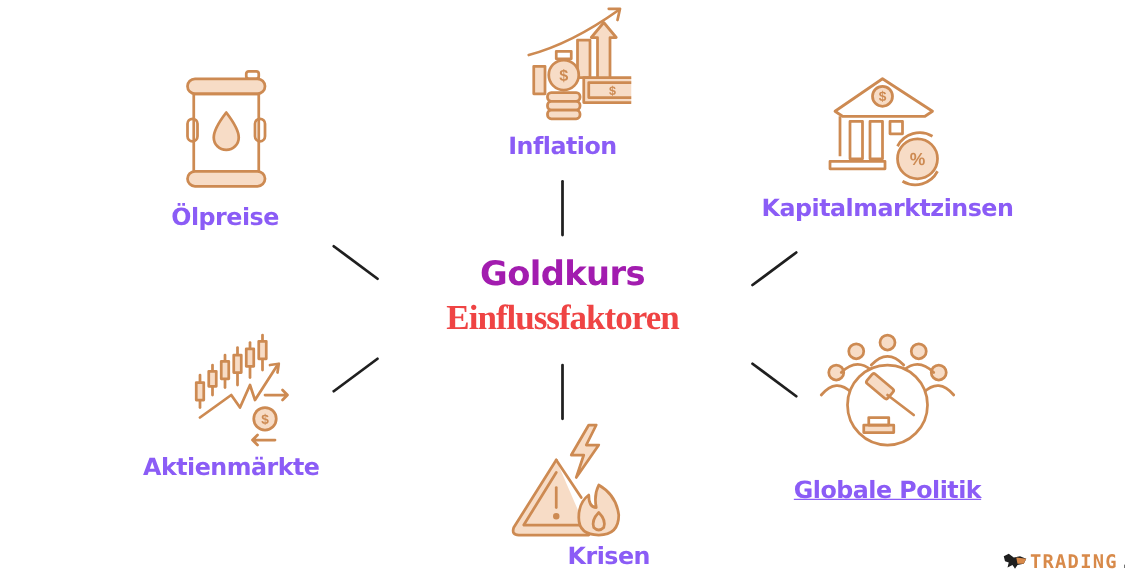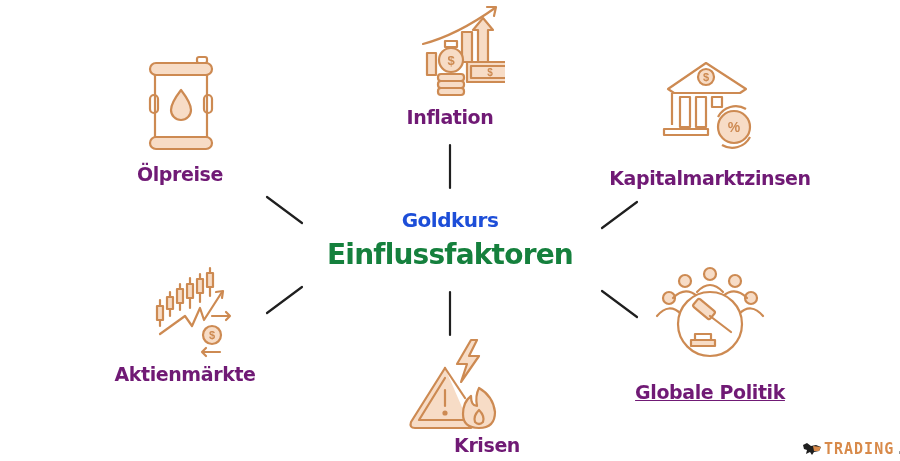--- a/index.html
+++ b/index.html
@@ -1,23 +1,23 @@
 <!DOCTYPE html>
 <html><head>
 <meta charset="utf-8">
 <style>
   html,body{margin:0;padding:0;background:#ffffff;}
   body{width:900px;height:461px;position:relative;overflow:hidden;font-family:"DejaVu Sans","Liberation Sans",sans-serif;}
   .stage{position:absolute;left:0;top:0;width:900px;height:461px;}
   .connectors{position:absolute;left:0;top:0;}
   .center{position:absolute;left:300px;top:203px;width:300px;text-align:center;}
-  .center .t1{font-weight:bold;font-size:20px;color:#1d4ed8;letter-spacing:-0.5px;line-height:34px;}
-  .center .t2{font-weight:bold;font-size:28px;color:#15803d;letter-spacing:-0.8px;line-height:36px;}
+  .center .t1{font-weight:bold;font-size:27px;color:#a21caf;letter-spacing:-0.5px;line-height:34px;}
+  .center .t2{font-weight:bold;font-size:28px;color:#ef4444;letter-spacing:-0.8px;line-height:36px;font-family:Liberation Serif, serif;}
   .node{position:absolute;text-align:center;}
-  .node .lbl{font-weight:bold;font-size:19px;color:#701a75;letter-spacing:-0.4px;white-space:nowrap;}
+  .node .lbl{font-weight:bold;font-size:19px;color:#8b5cf6;letter-spacing:-0.4px;white-space:nowrap;}
   .node svg{display:block;margin:0 auto;}
   .logo{position:absolute;left:802px;top:440px;display:flex;align-items:center;gap:2px;}
   .logo .txt{font-family:"DejaVu Sans Mono","Liberation Mono",monospace;font-weight:bold;font-size:15px;letter-spacing:1px;}
   .logo .a{color:#d88a4a;}
   .logo .b{color:#1f1f1f;}
 </style>
 </head>
 <body>
 
 <div class="stage">
@@ -85,21 +85,21 @@
         <rect x="20" y="42" width="10" height="30"></rect>
         <rect x="36" y="42" width="10" height="30"></rect>
         <rect x="52" y="42" width="10" height="10"></rect>
         <path d="M 4 74 L 48 74 L 48 80 L 4 80 Z"></path>
         <circle cx="74" cy="72" r="16" fill="#f7dcc6"></circle>
         <path d="M 58 62 A 20 20 0 0 1 86 54"></path>
         <path d="M 90 82 A 20 20 0 0 1 62 90"></path>
         <text x="74" y="77" font-size="14" fill="#cd8a52" stroke="none" text-anchor="middle" font-weight="bold" font-family="Liberation Sans, sans-serif">%</text>
       </g>
     </svg>
-    <div class="lbl" style="margin-top:17px;">Kapitalmarktzinsen</div>
+    <div class="lbl" style="margin-top:6px;">Kapitalmarktzinsen</div>
   </div>
 
   <div class="node" style="left:100px;top:264px;width:170px;">
     <svg width="110" height="98" viewBox="0 0 110 98">
       <g fill="none" stroke="#cd8a52" stroke-width="2.2" stroke-linejoin="round" stroke-linecap="round">
         <line x1="30" y1="36" x2="30" y2="62"></line>
           <rect x="27" y="42" width="6" height="14" fill="#f7dcc6"></rect>
         <line x1="40" y1="28" x2="40" y2="52"></line>
           <rect x="37" y="33" width="6" height="12" fill="#f7dcc6"></rect>
         <line x1="50" y1="20" x2="50" y2="46"></line>

